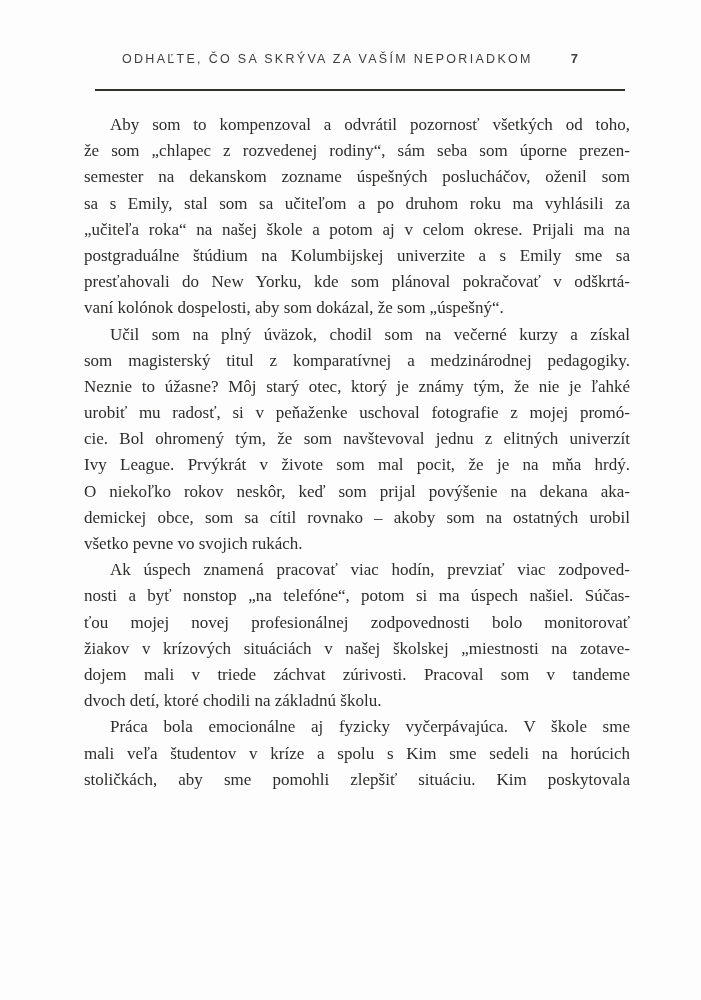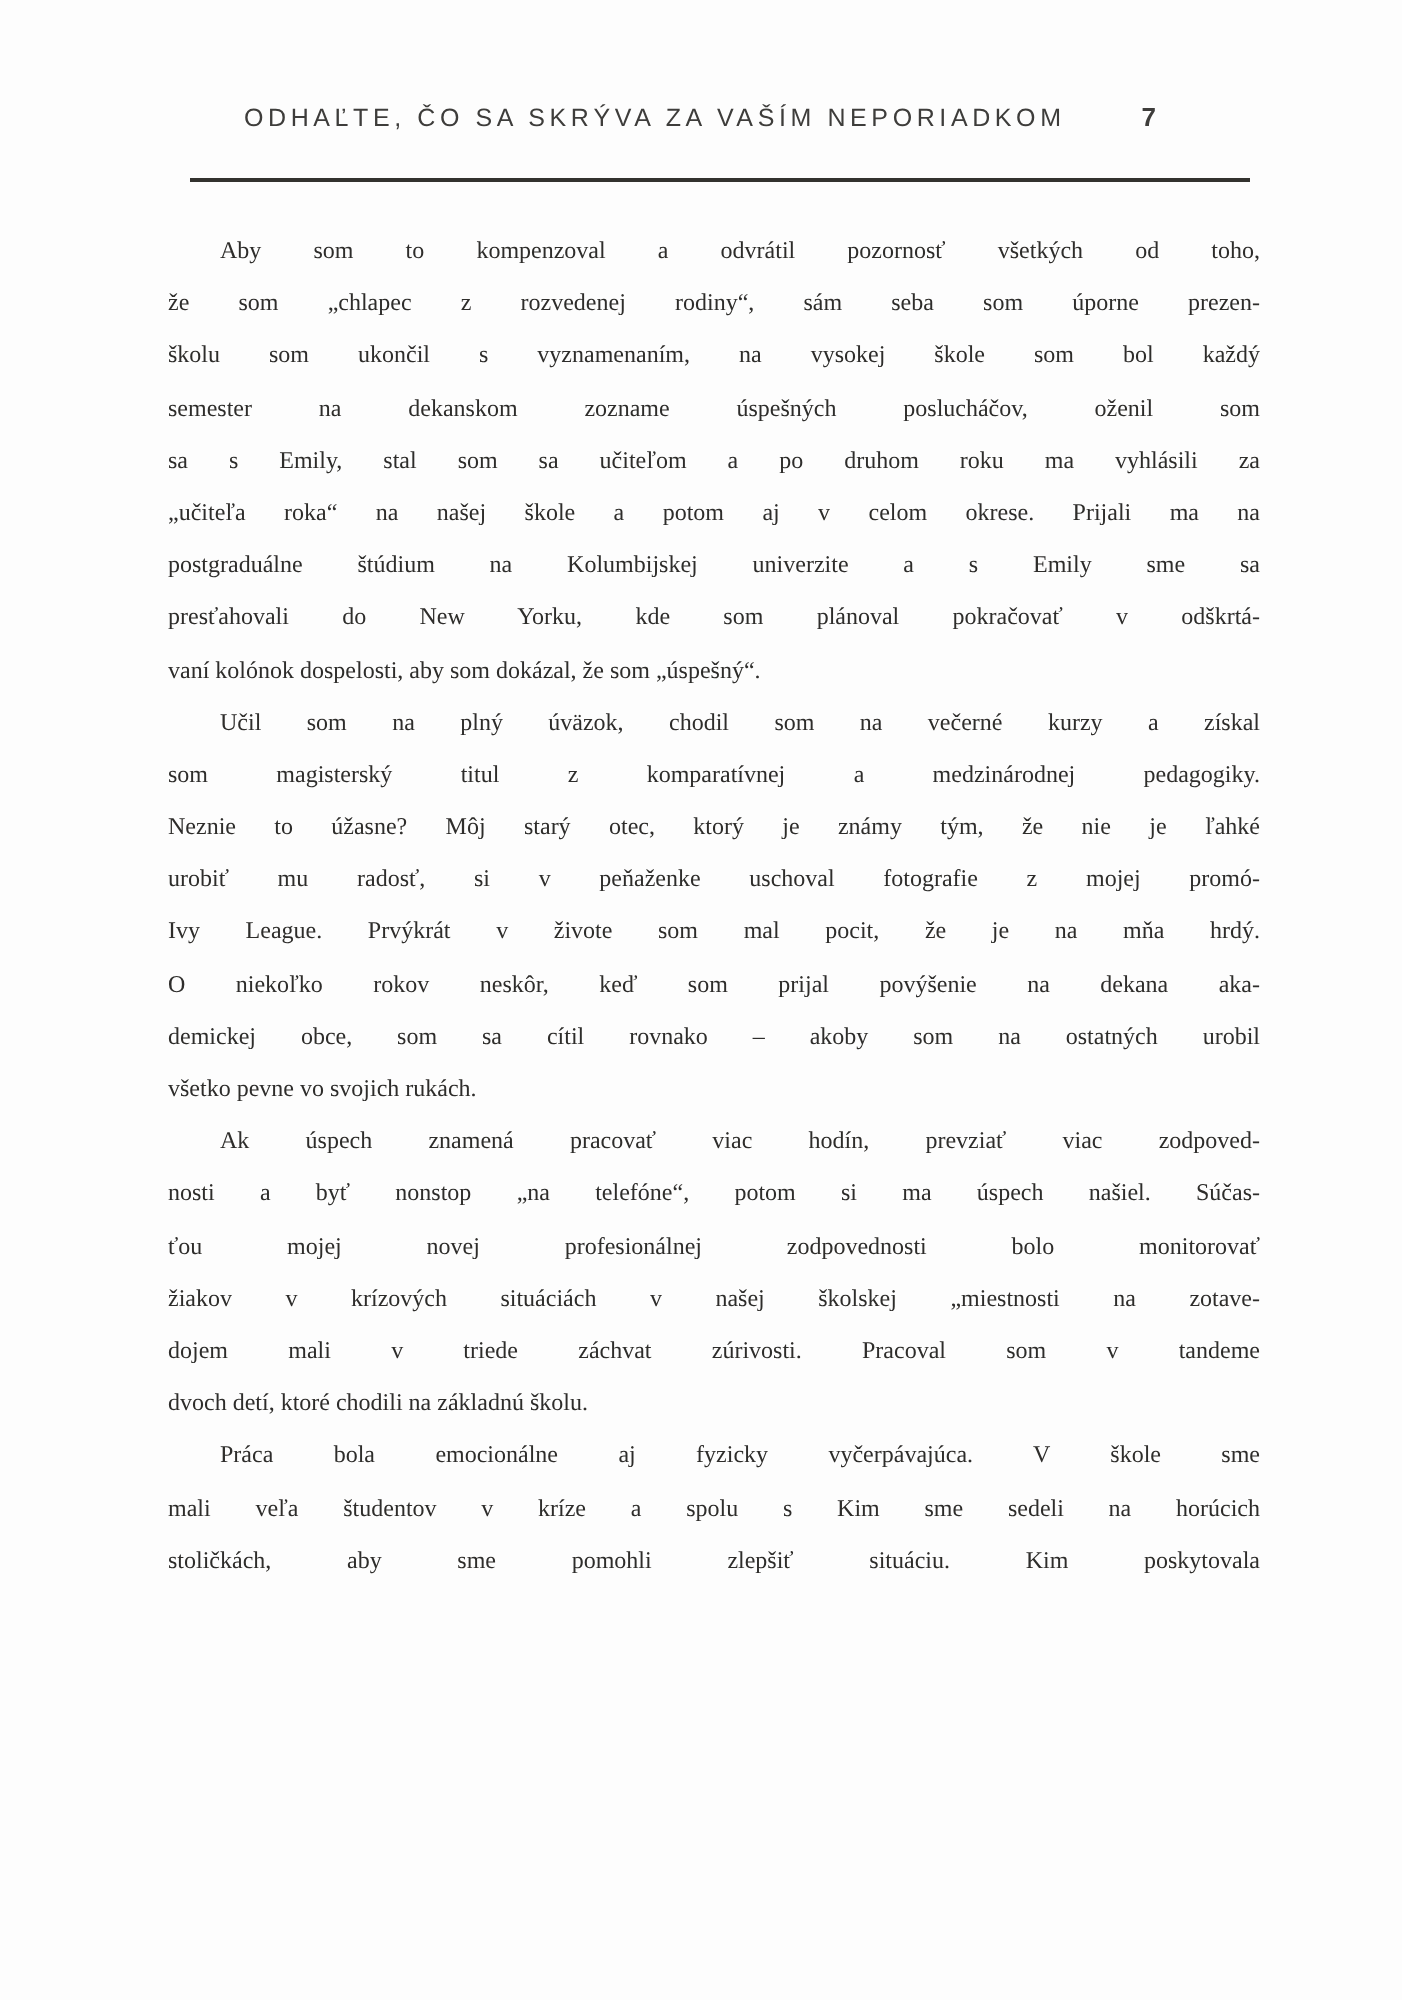--- a/index.html
+++ b/index.html
@@ -47,21 +47,21 @@
     left: 95px;
     width: 530px;
     height: 2px;
     background: var(--rule-color, #33322e);
   }
   .body-text {
     position: absolute;
     top: 112px;
     left: 84px;
     width: 546px;
-    font-size: 12px;
+    font-size: 17px;
     color: var(--text-color, #2e2d2b);
   }
   .paragraph {
     margin: 0;
   }
   .line {
     line-height: 26.2px;
     height: 26.2px;
     text-align: justify;
     text-align-last: justify;
@@ -84,33 +84,33 @@
     <span class="running-title">ODHAĽTE, ČO SA SKRÝVA ZA VAŠÍM NEPORIADKOM</span>
     <span class="page-number">7</span>
   </div>
 
   <div class="head-rule"></div>
 
   <div class="body-text">
       <div class="paragraph">
         <div class="line indent">Aby som to kompenzoval a odvrátil pozornosť všetkých od toho,</div>
         <div class="line">že som „chlapec z rozvedenej rodiny“, sám seba som úporne prezen-</div>
-        <div class="line">školu som ukončil s vyznamenaním, na vysokej škole som bol každý</div>
         <div class="line">semester na dekanskom zozname úspešných poslucháčov, oženil som</div>
         <div class="line">sa s Emily, stal som sa učiteľom a po druhom roku ma vyhlásili za</div>
         <div class="line">„učiteľa roka“ na našej škole a potom aj v celom okrese. Prijali ma na</div>
         <div class="line">postgraduálne štúdium na Kolumbijskej univerzite a s Emily sme sa</div>
         <div class="line">presťahovali do New Yorku, kde som plánoval pokračovať v odškrtá-</div>
         <div class="line no-just">vaní kolónok dospelosti, aby som dokázal, že som „úspešný“.</div>
       </div>
       <div class="paragraph">
         <div class="line indent">Učil som na plný úväzok, chodil som na večerné kurzy a získal</div>
         <div class="line">som magisterský titul z komparatívnej a medzinárodnej pedagogiky.</div>
         <div class="line">Neznie to úžasne? Môj starý otec, ktorý je známy tým, že nie je ľahké</div>
         <div class="line">urobiť mu radosť, si v peňaženke uschoval fotografie z mojej promó-</div>
+        <div class="line">cie. Bol ohromený tým, že som navštevoval jednu z elitných univerzít</div>
         <div class="line">Ivy League. Prvýkrát v živote som mal pocit, že je na mňa hrdý.</div>
         <div class="line">O niekoľko rokov neskôr, keď som prijal povýšenie na dekana aka-</div>
         <div class="line">demickej obce, som sa cítil rovnako – akoby som na ostatných urobil</div>
         <div class="line no-just">všetko pevne vo svojich rukách.</div>
       </div>
       <div class="paragraph">
         <div class="line indent">Ak úspech znamená pracovať viac hodín, prevziať viac zodpoved-</div>
         <div class="line">nosti a byť nonstop „na telefóne“, potom si ma úspech našiel. Súčas-</div>
         <div class="line">ťou mojej novej profesionálnej zodpovednosti bolo monitorovať</div>
         <div class="line">žiakov v krízových situáciách v našej školskej „miestnosti na zotave-</div>

